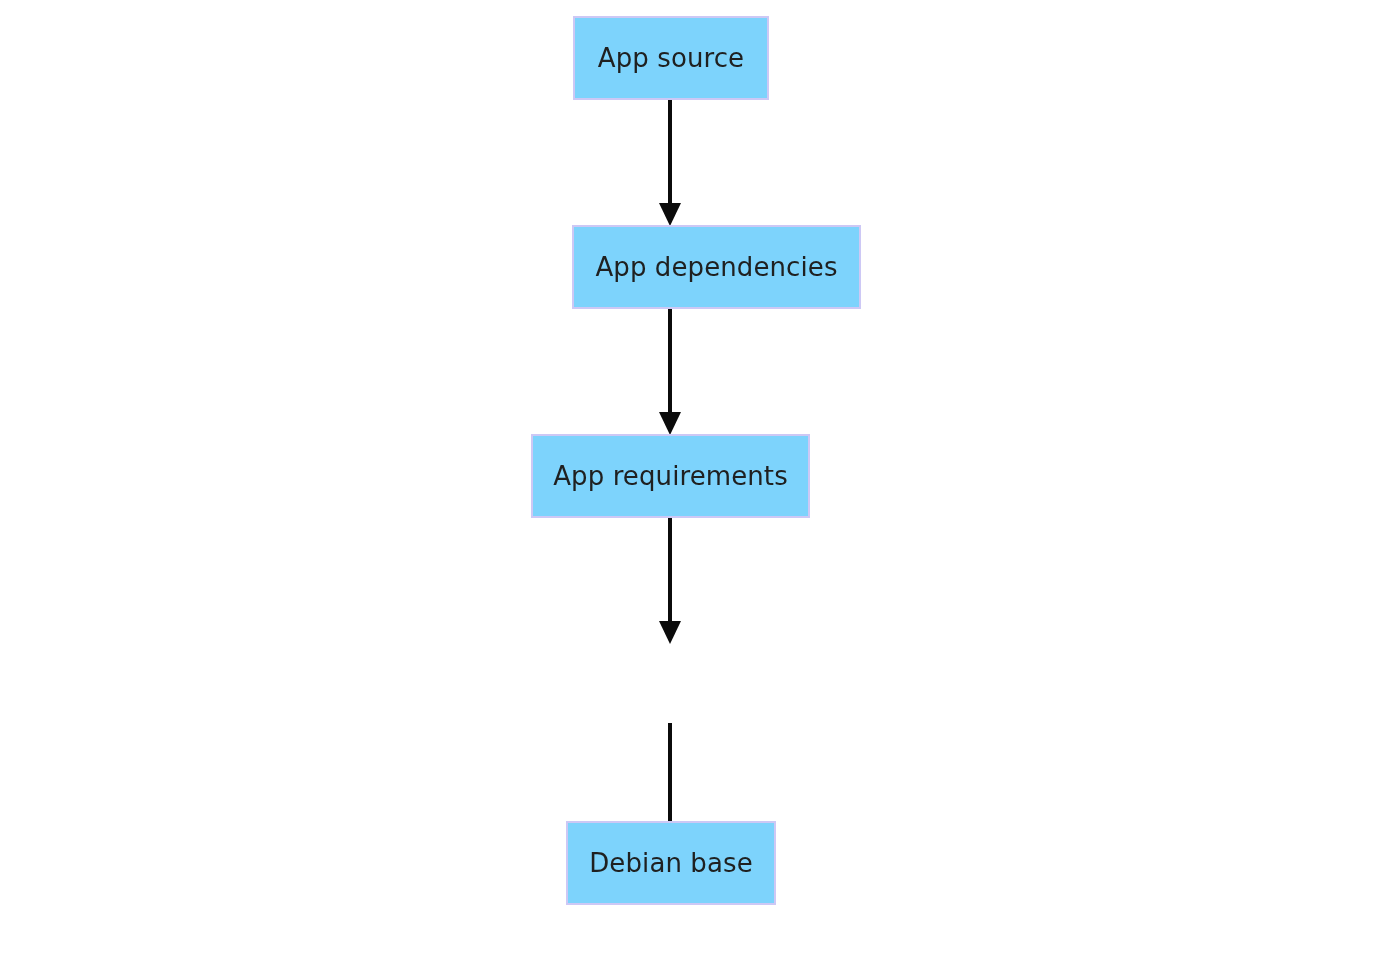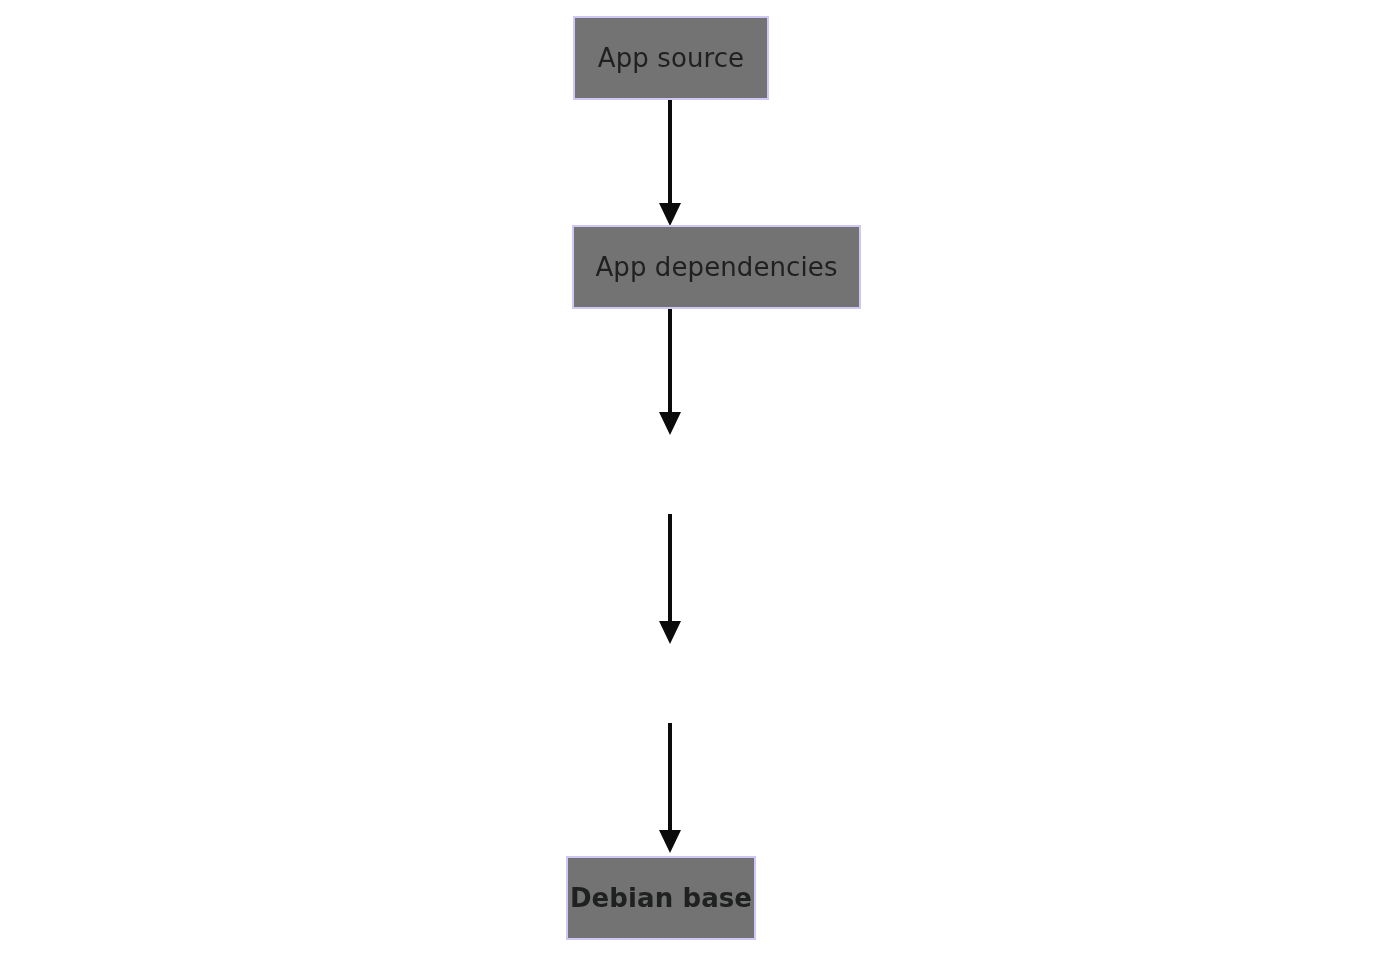--- a/index.html
+++ b/index.html
@@ -21,21 +21,21 @@
   #flow-stack {
     position: absolute;
     left: 0;
     top: 0;
     width: 1374px;
     height: 954px;
   }
   .flow-node {
     position: absolute;
     box-sizing: border-box;
-    background: #737373;
+    background: #7dd3fc;
     border: 2px solid #cdc8f5;
     border-radius: 0;
     display: flex;
     align-items: center;
     justify-content: center;
   }
   .flow-node-label {
     font-family: "DejaVu Sans", "Liberation Sans", sans-serif;
     font-size: 26px;
     line-height: 1;
@@ -95,20 +95,23 @@
     </div>
 
     <div class="flow-node" style="left:573px; top:16px; width:196px; height:84px;">
       <span class="flow-node-label">App source</span>
     </div>
 
     <div class="flow-node" style="left:526px; top:225px; width:289px; height:84px;margin-left:46px;">
       <span class="flow-node-label">App dependencies</span>
     </div>
 
+    <div class="flow-node" style="left:531px; top:434px; width:279px; height:84px;">
+      <span class="flow-node-label">App requirements</span>
+    </div>
 
 
-    <div class="flow-node" style="left:566px; top:856px; width:190px; height:84px;font-weight:bold;">
+    <div class="flow-node" style="left:566px; top:821px; width:210px; height:84px;">
       <span class="flow-node-label">Debian base</span>
     </div>
 
   </div>
 </div>
 
 </body></html>

